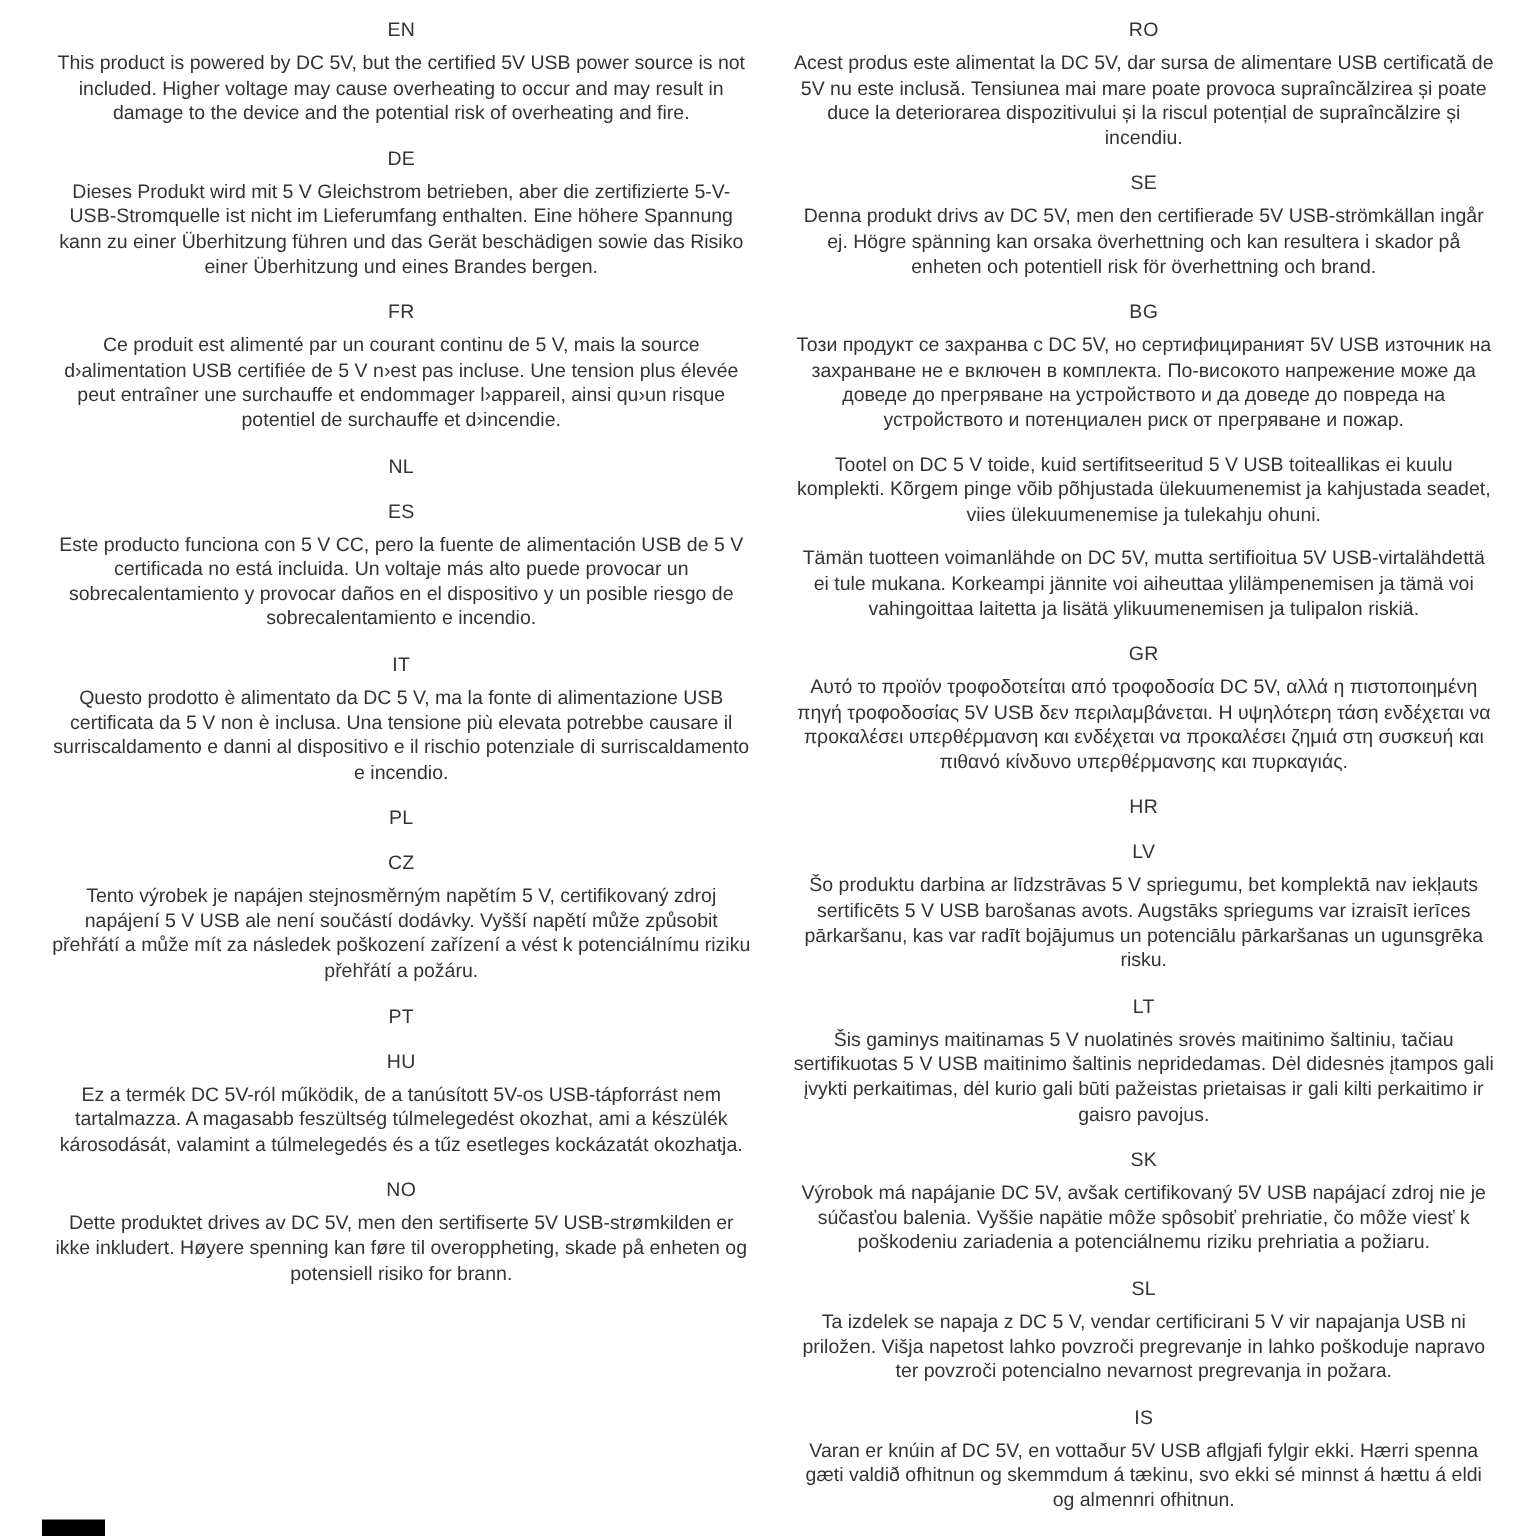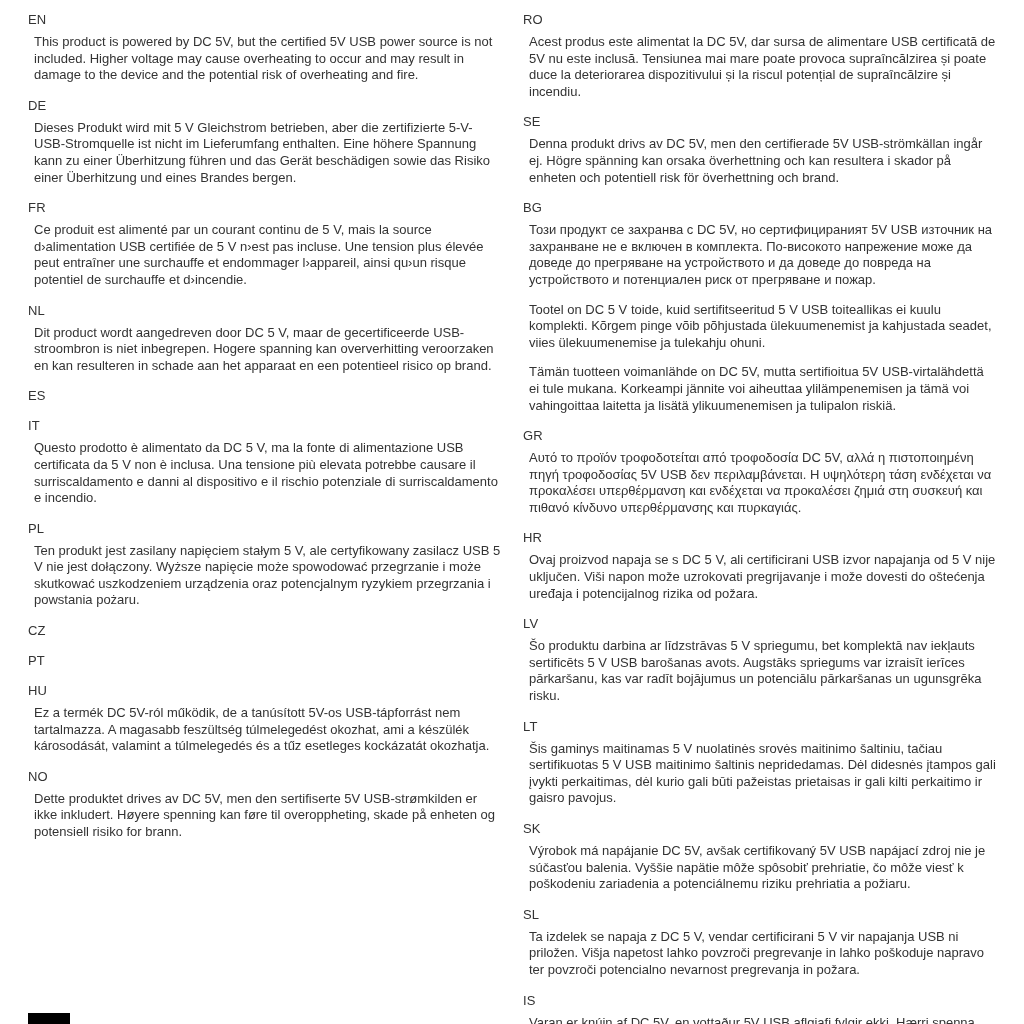--- a/index.html
+++ b/index.html
@@ -20,20 +20,21 @@
     display: flex;
     gap: 16px;
     padding: 11px 22px 0 28px;
   }
   .column {
     flex: 1 1 0;
     min-width: 0;
   }
   .section {
     margin: 0 0 13px 0;
+    text-align: center;
   }
   .lang-code {
     font-size: 13px;
     line-height: 17px;
     font-weight: 400;
     letter-spacing: 0.2px;
   }
   .lang-text {
     margin: 6px;
     font-size: 13px;
@@ -61,35 +62,35 @@
       <div class="section">
         <div class="lang-code">DE</div>
         <p class="lang-text">Dieses Produkt wird mit 5 V Gleichstrom betrieben, aber die zertifizierte 5-V-USB-Stromquelle ist nicht im Lieferumfang enthalten. Eine höhere Spannung kann zu einer Überhitzung führen und das Gerät beschädigen sowie das Risiko einer Überhitzung und eines Brandes bergen.</p>
       </div>
       <div class="section">
         <div class="lang-code">FR</div>
         <p class="lang-text">Ce produit est alimenté par un courant continu de 5 V, mais la source d›alimentation USB certifiée de 5 V n›est pas incluse. Une tension plus élevée peut entraîner une surchauffe et endommager l›appareil, ainsi qu›un risque potentiel de surchauffe et d›incendie.</p>
       </div>
       <div class="section">
         <div class="lang-code">NL</div>
-        <p class="lang-text">Dit product wordt aangedreven door DC 5 V, maar de gecertificeerde USB-stroombron is niet inbegrepen. Hogere spanning kan oververhitting veroorzaken en kan resulteren in schade aan het apparaat en een potentieel risico op brand.</p>
       </div>
       <div class="section">
         <div class="lang-code">ES</div>
+        <p class="lang-text">Este producto funciona con 5 V CC, pero la fuente de alimentación USB de 5 V certificada no está incluida. Un voltaje más alto puede provocar un sobrecalentamiento y provocar daños en el dispositivo y un posible riesgo de sobrecalentamiento e incendio.</p>
       </div>
       <div class="section">
         <div class="lang-code">IT</div>
         <p class="lang-text">Questo prodotto è alimentato da DC 5 V, ma la fonte di alimentazione USB certificata da 5 V non è inclusa. Una tensione più elevata potrebbe causare il surriscaldamento e danni al dispositivo e il rischio potenziale di surriscaldamento e incendio.</p>
       </div>
       <div class="section">
         <div class="lang-code">PL</div>
-        <p class="lang-text">Ten produkt jest zasilany napięciem stałym 5 V, ale certyfikowany zasilacz USB 5 V nie jest dołączony. Wyższe napięcie może spowodować przegrzanie i może skutkować uszkodzeniem urządzenia oraz potencjalnym ryzykiem przegrzania i powstania pożaru.</p>
       </div>
       <div class="section">
         <div class="lang-code">CZ</div>
+        <p class="lang-text">Tento výrobek je napájen stejnosměrným napětím 5 V, certifikovaný zdroj napájení 5 V USB ale není součástí dodávky. Vyšší napětí může způsobit přehřátí a může mít za následek poškození zařízení a vést k potenciálnímu riziku přehřátí a požáru.</p>
       </div>
       <div class="section">
         <div class="lang-code">PT</div>
       </div>
       <div class="section">
         <div class="lang-code">HU</div>
         <p class="lang-text">Ez a termék DC 5V-ról működik, de a tanúsított 5V-os USB-tápforrást nem tartalmazza. A magasabb feszültség túlmelegedést okozhat, ami a készülék károsodását, valamint a túlmelegedés és a tűz esetleges kockázatát okozhatja.</p>
       </div>
       <div class="section">
         <div class="lang-code">NO</div>
@@ -114,21 +115,20 @@
       </div>
       <div class="section">
         <p class="lang-text">Tämän tuotteen voimanlähde on DC 5V, mutta sertifioitua 5V USB-virtalähdettä ei tule mukana. Korkeampi jännite voi aiheuttaa ylilämpenemisen ja tämä voi vahingoittaa laitetta ja lisätä ylikuumenemisen ja tulipalon riskiä.</p>
       </div>
       <div class="section">
         <div class="lang-code">GR</div>
         <p class="lang-text">Αυτό το προϊόν τροφοδοτείται από τροφοδοσία DC 5V, αλλά η πιστοποιημένη πηγή τροφοδοσίας 5V USB δεν περιλαμβάνεται. Η υψηλότερη τάση ενδέχεται να προκαλέσει υπερθέρμανση και ενδέχεται να προκαλέσει ζημιά στη συσκευή και πιθανό κίνδυνο υπερθέρμανσης και πυρκαγιάς.</p>
       </div>
       <div class="section">
         <div class="lang-code">HR</div>
-        <p class="lang-text">Ovaj proizvod napaja se s DC 5 V, ali certificirani USB izvor napajanja od 5 V nije uključen. Viši napon može uzrokovati pregrijavanje i može dovesti do oštećenja uređaja i potencijalnog rizika od požara.</p>
       </div>
       <div class="section">
         <div class="lang-code">LV</div>
         <p class="lang-text">Šo produktu darbina ar līdzstrāvas 5 V spriegumu, bet komplektā nav iekļauts sertificēts 5 V USB barošanas avots. Augstāks spriegums var izraisīt ierīces pārkaršanu, kas var radīt bojājumus un potenciālu pārkaršanas un ugunsgrēka risku.</p>
       </div>
       <div class="section">
         <div class="lang-code">LT</div>
         <p class="lang-text">Šis gaminys maitinamas 5 V nuolatinės srovės maitinimo šaltiniu, tačiau sertifikuotas 5 V USB maitinimo šaltinis nepridedamas. Dėl didesnės įtampos gali įvykti perkaitimas, dėl kurio gali būti pažeistas prietaisas ir gali kilti perkaitimo ir gaisro pavojus.</p>
       </div>
       <div class="section">

